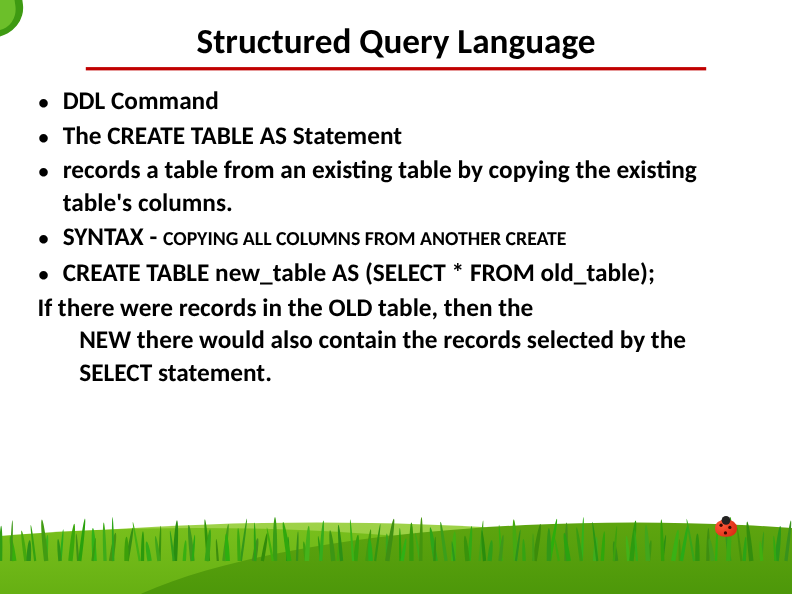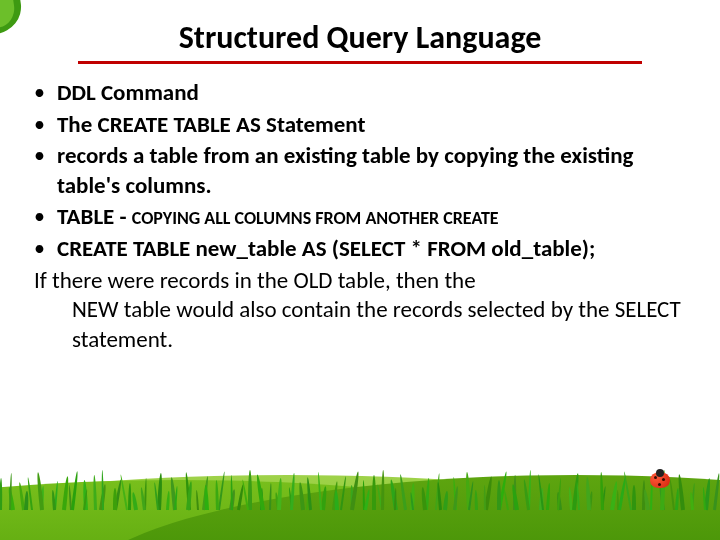--- a/index.html
+++ b/index.html
@@ -47,21 +47,21 @@
   }
   .bullet .text {
     flex: 1 1 auto;
     font-weight: 700;
   }
   .bullet .sub {
     font-size: 18px;
     font-weight: 700;
   }
   .nonbullet {
-    font-weight: 400;
+    font-weight: 700;
     padding-left: 2px;
     margin-top: 0;
   }
   .indent2 {
     padding-left: 40px;
   }
   
   .grass-back {
     position: absolute;
     bottom: 0;
@@ -171,29 +171,29 @@
       <span class="dot">•</span>
       <span class="text">The CREATE TABLE AS Statement</span>
     </div>
     <div class="bullet">
       <span class="dot">•</span>
       <span class="text">records a table from an existing table by copying the existing table's columns.</span>
     </div>
     <div class="bullet">
       <span class="dot">•</span>
       <span class="text">
-        <span>TABLE - </span><span class="sub">COPYING ALL COLUMNS FROM ANOTHER CREATE</span>
+        <span>SYNTAX - </span><span class="sub">COPYING ALL COLUMNS FROM ANOTHER CREATE</span>
       </span>
     </div>
     <div class="bullet">
       <span class="dot">•</span>
       <span class="text">CREATE TABLE new_table AS (SELECT * FROM old_table);</span>
     </div>
     <div class="nonbullet">If there were records in the OLD table, then the</div>
-    <div class="nonbullet indent2">NEW table would also contain the records selected by the SELECT statement.</div>
+    <div class="nonbullet indent2">NEW there would also contain the records selected by the SELECT statement.</div>
   </div>
 </div>
 
 <div class="grass-back">
   <div class="hill light"></div>
   <div class="hill mid"></div>
   <div class="hill dark"></div>
   <div class="blades" id="blades">
       <div class="blade" style="left: -1.03601px; height: 32px; transform: rotate(1deg); background: rgb(47, 157, 21); width: 3px;"></div>
       <div class="blade" style="left: 10.7615px; height: 23px; transform: rotate(-9deg); background: rgb(54, 174, 12); width: 4px;"></div>

